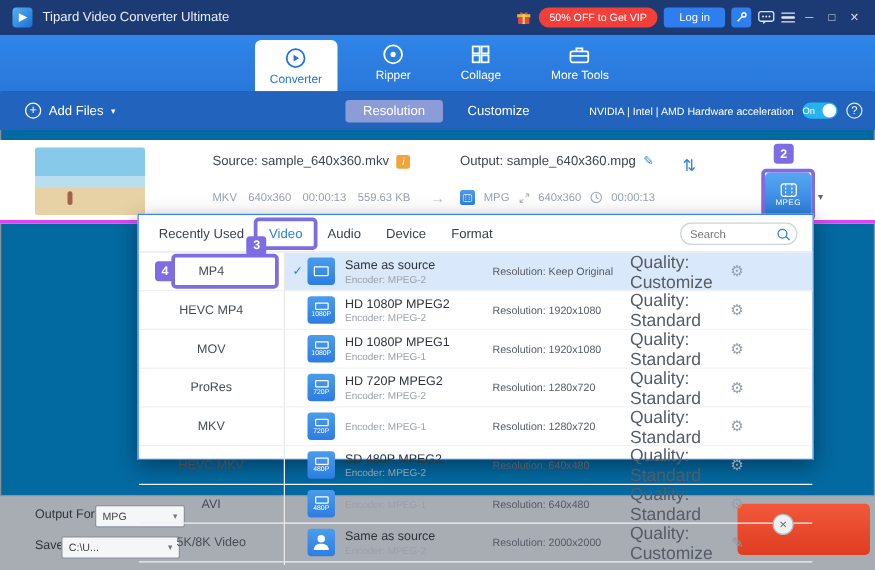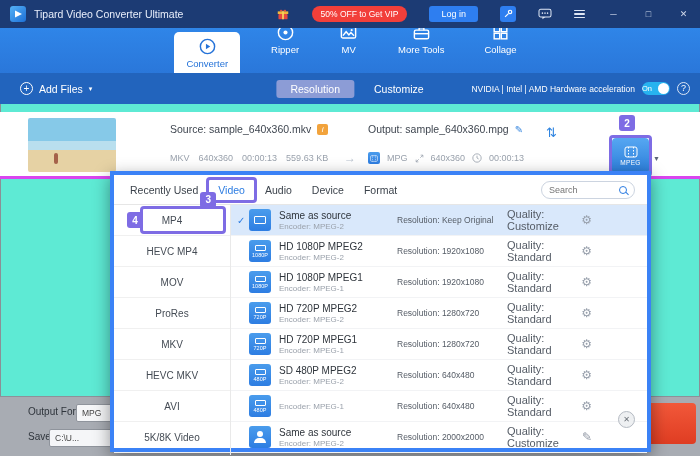--- a/index.html
+++ b/index.html
@@ -1,35 +1,35 @@
 <!DOCTYPE html>
 <html><head>
 <meta charset="utf-8">
 <style>
   *{margin:0;padding:0;box-sizing:border-box}
   html,body{width:700px;height:456px}
   body{font-family:"Liberation Sans",sans-serif;background:#2b2d33}
-  .app{position:relative;width:700px;height:456px;overflow:hidden;background:#5eead4;box-shadow:inset 0 0 0 1px #8b8f96}
+  .app{position:relative;width:700px;height:456px;overflow:hidden;background:#0369a1;box-shadow:inset 0 0 0 1px #8b8f96}
 
   
   .titlebar{position:absolute;top:0;left:0;right:0;height:28px;background:#1c3b74;display:flex;align-items:center;padding:0 10px;gap:8px;color:#fff;z-index:3}
   .logo{width:16px;height:16px;border-radius:3px;background:linear-gradient(135deg,#55b2f6,#1d6fd6);display:flex;align-items:center;justify-content:center;flex:0 0 auto}
   .apptitle{font-size:10.5px;color:#e8eefb;white-space:nowrap}
-  .tb-right{margin-left:auto;display:flex;align-items:center;gap:22px}
+  .tb-right{margin-left:auto;display:flex;align-items:center;gap:5px}
   .promo{background:#f23f3a;color:#fff;font-size:8.5px;padding:3px 9px;border-radius:9px;white-space:nowrap;cursor:pointer}
   .login{background:#2e7ef0;color:#fff;font-size:9px;padding:3px 12px;border-radius:3px;cursor:pointer}
   .tool-sq{width:16px;height:16px;background:#2e7ef0;border-radius:3px;display:flex;align-items:center;justify-content:center;cursor:pointer}
   .menu-ic{display:inline-block;cursor:pointer}
   .menu-ic i{display:block;width:11px;height:1.5px;background:#dfe7f5;margin:2px 0;border-radius:1px}
   .winbtn{color:#cfd8ea;font-size:9px;width:13px;text-align:center;cursor:pointer;line-height:28px}
   .icon-btn{cursor:pointer;display:flex;align-items:center}
 
   
   .navbar{position:absolute;top:28px;left:0;right:0;height:45px;background:linear-gradient(#2f85e8,#2a77da);display:flex;justify-content:center;align-items:flex-end;gap:22px;z-index:2}
-  .navtab{display:flex;flex-direction:column;align-items:center;gap:2px;color:#fff;font-size:9.5px;padding:4px 9px;margin-bottom:14px;cursor:pointer;white-space:nowrap}
+  .navtab{display:flex;flex-direction:column;align-items:center;gap:2px;color:#fff;font-size:9.5px;padding:4px 9px;margin-bottom:3px;cursor:pointer;white-space:nowrap}
   .navtab svg{width:19px;height:19px}
   .navtab.active{background:#fff;border-radius:5px 5px 0 0;color:#2472d8;height:41px;margin-bottom:0;padding:5px 12px 0}
 
   
   .toolbar{position:absolute;top:73px;left:0;right:0;height:31px;background:#2264bd;display:flex;align-items:center;color:#fff;padding:0 10px;z-index:2}
   .addfiles{display:flex;align-items:center;gap:6px;font-size:10.5px;margin-left:10px;cursor:pointer}
   .plus-circle{width:13px;height:13px;border:1px solid #fff;border-radius:50%;font-size:10px;line-height:11px;text-align:center}
   .caret{font-size:7px}
   .center-toggle{position:absolute;left:50%;transform:translateX(-50%);display:flex;align-items:center;gap:20px;font-size:10.5px}
   .conv-pill{background:#8c9cd6;padding:3px 14px;border-radius:3px;cursor:pointer}
@@ -66,21 +66,21 @@
   .bb-row.r1{top:9px}
   .bb-row.r2{top:34px}
   .bb-select{background:#f5f6f8;border:1px solid #8f949c;border-radius:2px;height:18px;display:flex;align-items:center;justify-content:space-between;padding:0 5px;font-size:8.5px;color:#444;cursor:pointer}
   .bb-select .caret{color:#777}
   .sel-of{position:absolute;left:76px;width:72px}
   .sel-st{position:absolute;left:49px;width:95px}
   .convert-btn{position:absolute;left:590px;top:403px;width:106px;height:41px;background:linear-gradient(#f2583a,#df3d22);border:none;border-radius:4px;z-index:2;cursor:pointer}
   .close-circle{position:absolute;left:618px;top:411px;width:17px;height:17px;border-radius:50%;background:#eef0f2;border:1px solid #b4bac2;color:#6a7077;font-size:8px;line-height:15px;text-align:center;z-index:15;cursor:pointer}
 
   
-  .popup{position:absolute;left:110px;top:171px;width:541px;height:281px;background:#fff;border:4px solid #3b82f6;box-shadow:0 5px 16px rgba(0,0,0,.4);z-index:10}
+  .popup{position:absolute;left:110px;top:171px;width:541px;height:197px;background:#fff;border:1px solid #3b82f6;box-shadow:0 5px 16px rgba(0,0,0,.4);z-index:10}
   .p-tabs{height:30px;border-bottom:1px solid #e6e6e6;display:flex;align-items:center;padding-left:16px;gap:20px;font-size:10.5px;color:#3c434c;position:relative}
   .p-tab{cursor:pointer;white-space:nowrap;position:relative}
   .p-tab.active{color:#2d7de2}
   .p-search{position:absolute;right:12px;top:6px;width:94px;height:18px;border:1px solid #ccd4e0;border-radius:9px;display:flex;align-items:center;padding:0 7px;gap:4px}
   .p-search input{border:none;outline:none;width:66px;font-size:9px;color:#555;background:transparent;font-family:Liberation Sans, sans-serif}
   .mag{width:10px;height:11px;position:relative;flex:0 0 auto;cursor:pointer}
   .mag::before{content:"";position:absolute;width:6px;height:6px;border:1.4px solid #2d7de2;border-radius:50%;left:0;top:1px}
   .mag::after{content:"";position:absolute;width:4px;height:1.4px;background:#2d7de2;transform:rotate(45deg);left:6px;top:8px}
   .p-body{display:flex;height:250px;overflow:hidden}
   .p-side{width:117px;border-right:1px solid #e9e9e9;flex:0 0 auto}
@@ -92,21 +92,21 @@
   .ficon{width:22px;height:22px;border-radius:3px;background:linear-gradient(#4a9cec,#2d7de2);margin-right:8px;display:flex;flex-direction:column;align-items:center;justify-content:center;color:#fff;flex:0 0 auto}
   .ficon .scr{width:12px;height:8px;border:1px solid #fff;border-radius:1px}
   .ficon.small .scr{width:11px;height:6px}
   .ficon .res{font-size:5.5px;line-height:6px;margin-top:1px}
   .pr-head{width:6px;height:6px;border-radius:50%;background:#fff}
   .pr-shoulder{width:12px;height:5px;border-radius:6px 6px 0 0;background:#fff;margin-top:1px}
   .fmain{width:118px;flex:0 0 auto}
   .ftitle{display:block;font-size:10px;color:#2f353c}
   .fenc{display:block;font-size:8px;color:#9aa1ab;margin-top:1px}
   .fres{width:110px;font-size:8.5px;color:#555c66;flex:0 0 auto}
-  .fqual{font-size:11px;color:#555c66}
+  .fqual{font-size:14px;color:#555c66}
   .fgear{margin-left:auto;color:#98a0ac;font-size:12px;cursor:pointer}
   .fgear.edit{color:#8f96a3}
 
   
   .ann-outline{position:absolute;border:3px solid #7e6ce4;border-radius:4px;pointer-events:none;z-index:12}
   .ann-badge{position:absolute;width:16px;height:16px;background:#7e6ce4;color:#fff;font-size:10px;font-weight:bold;display:flex;align-items:center;justify-content:center;border-radius:3px;z-index:13;pointer-events:none}
   .ann2{left:-1px;top:-1px;right:-1px;bottom:-1px}
   .badge2{left:9px;top:-21px}
   .ann-video{left:-12px;right:-12px;top:-7px;bottom:-7px}
   .badge3{left:-18px;top:8px}
@@ -173,42 +173,34 @@
     </div>
     <div class="navtab">
       <svg viewBox="0 0 24 24" fill="none" stroke="currentColor" stroke-width="1.8">
           <circle cx="12" cy="12" r="9"></circle>
           <circle cx="12" cy="12" r="2.6" fill="currentColor" stroke="none"></circle>
         </svg>
       <span>Ripper</span>
     </div>
     <div class="navtab">
       <svg viewBox="0 0 24 24" fill="none" stroke="currentColor" stroke-width="1.8">
-          <rect x="3" y="5" width="18" height="14" rx="2"></rect>
-          <path d="M5 16l4-5 3.5 4 2.5-3 4 4"></path>
-          <circle cx="16" cy="9" r="1.3" fill="currentColor" stroke="none"></circle>
-        </svg>
-      <span>MV</span>
+          <rect x="4" y="4" width="7" height="7"></rect>
+          <rect x="13" y="4" width="7" height="7"></rect>
+          <rect x="4" y="13" width="7" height="7"></rect>
+          <rect x="13" y="13" width="7" height="7"></rect>
+        </svg>
+      <span>Collage</span>
     </div>
     <div class="navtab">
       <svg viewBox="0 0 24 24" fill="none" stroke="currentColor" stroke-width="1.8">
           <rect x="3" y="9" width="18" height="11" rx="2"></rect>
           <path d="M9 9V6h6v3"></path>
           <path d="M3 13.5h18"></path>
         </svg>
       <span>More Tools</span>
-    </div>
-    <div class="navtab">
-      <svg viewBox="0 0 24 24" fill="none" stroke="currentColor" stroke-width="1.8">
-          <rect x="4" y="4" width="7" height="7"></rect>
-          <rect x="13" y="4" width="7" height="7"></rect>
-          <rect x="4" y="13" width="7" height="7"></rect>
-          <rect x="13" y="13" width="7" height="7"></rect>
-        </svg>
-      <span>Collage</span>
     </div>
   </nav>
 
   <div class="toolbar">
     <div class="addfiles">
       <span class="plus-circle">+</span>
       <span>Add Files</span>
       <span class="caret">▾</span>
     </div>
     <div class="center-toggle">
@@ -393,21 +385,20 @@
           <span class="fgear">⚙</span>
         </div>
 
         <div class="fmt-row">
           <span class="chk"></span>
           <span class="ficon small">
               <span class="scr"></span>
               <span class="res">720P</span>
             </span>
           <span class="fmain">
-            <span class="ftitle">HD 720P MPEG1</span>
             <span class="fenc">Encoder: MPEG-1</span>
           </span>
           <span class="fres">Resolution: 1280x720</span>
           <span class="fqual">Quality: Standard</span>
           <span class="fgear">⚙</span>
         </div>
 
         <div class="fmt-row">
           <span class="chk"></span>
           <span class="ficon small">

